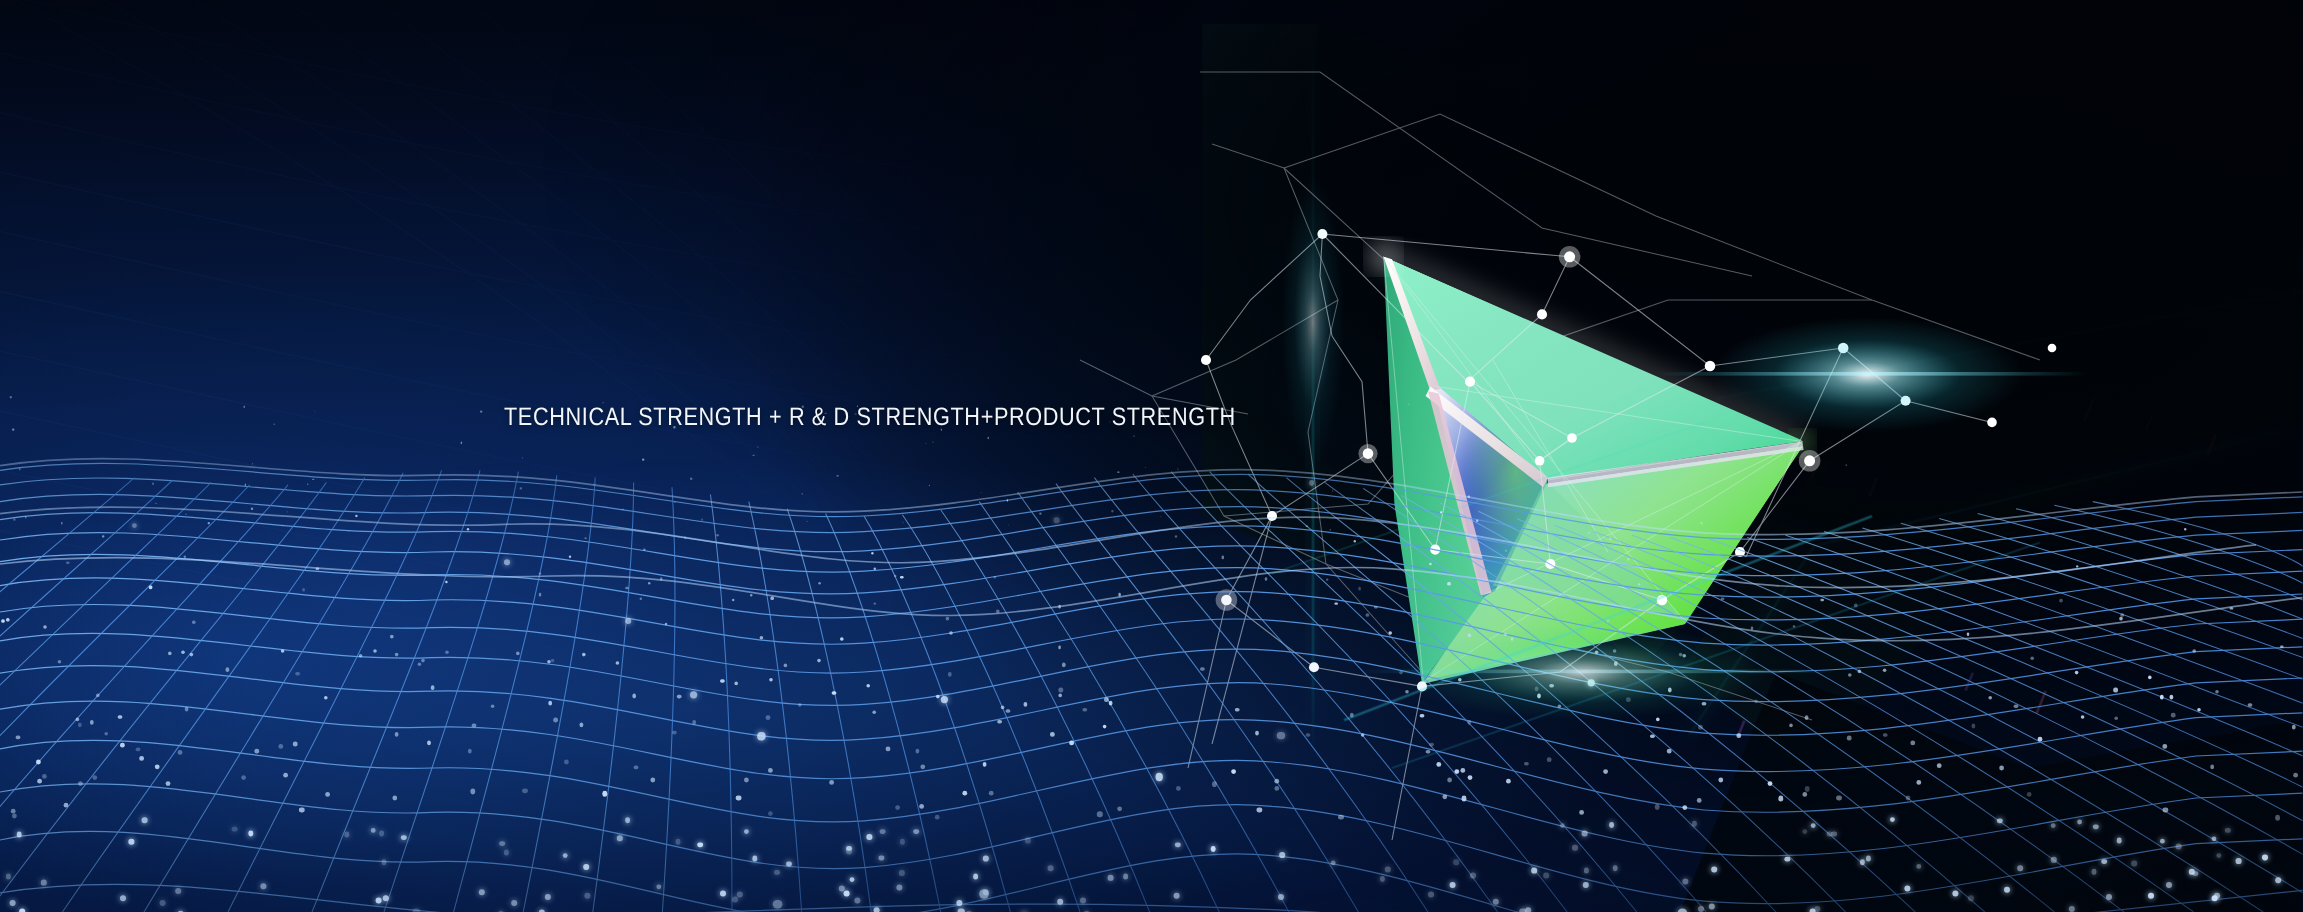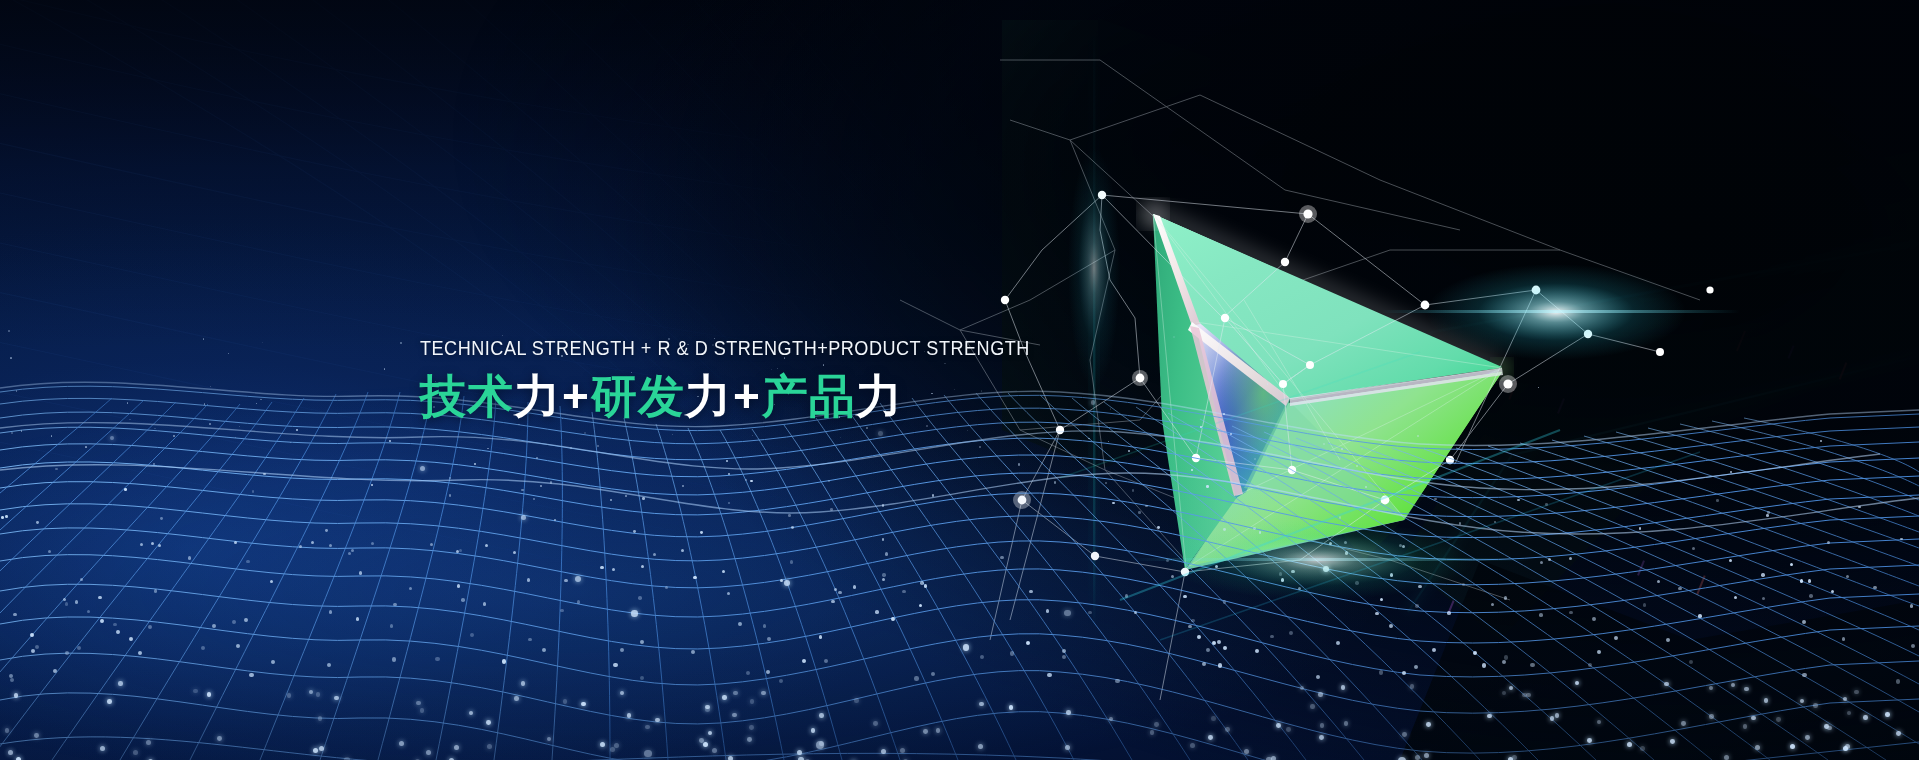--- a/index.html
+++ b/index.html
@@ -1031,16 +1031,15 @@
 
     <g opacity="0.55">
       <path d="M1120,600 L1560,430" stroke="#35d6ea" stroke-width="2.2" fill="none" opacity="0.6"></path>
       <path d="M1160,640 L1700,452" stroke="#2bb6dc" stroke-width="1.6" fill="none" opacity="0.4"></path>
       <path d="M1060,478 L1420,352" stroke="#2fe0c8" stroke-width="1.4" fill="none" opacity="0.3"></path>
     </g>
   </svg>
 
   <div id="copy">
     <div id="eyebrow">TECHNICAL STRENGTH + R &amp; D STRENGTH+PRODUCT STRENGTH</div>
-    <div id="headline"><span class="g">技术</span><span class="w">力</span><span class="p">+</span><span class="g">研发</span><span class="w">力</span><span class="p">+</span><span class="g">产品</span><span class="w">力</span></div>
   </div>
 
 </div>
 
 </body></html>

